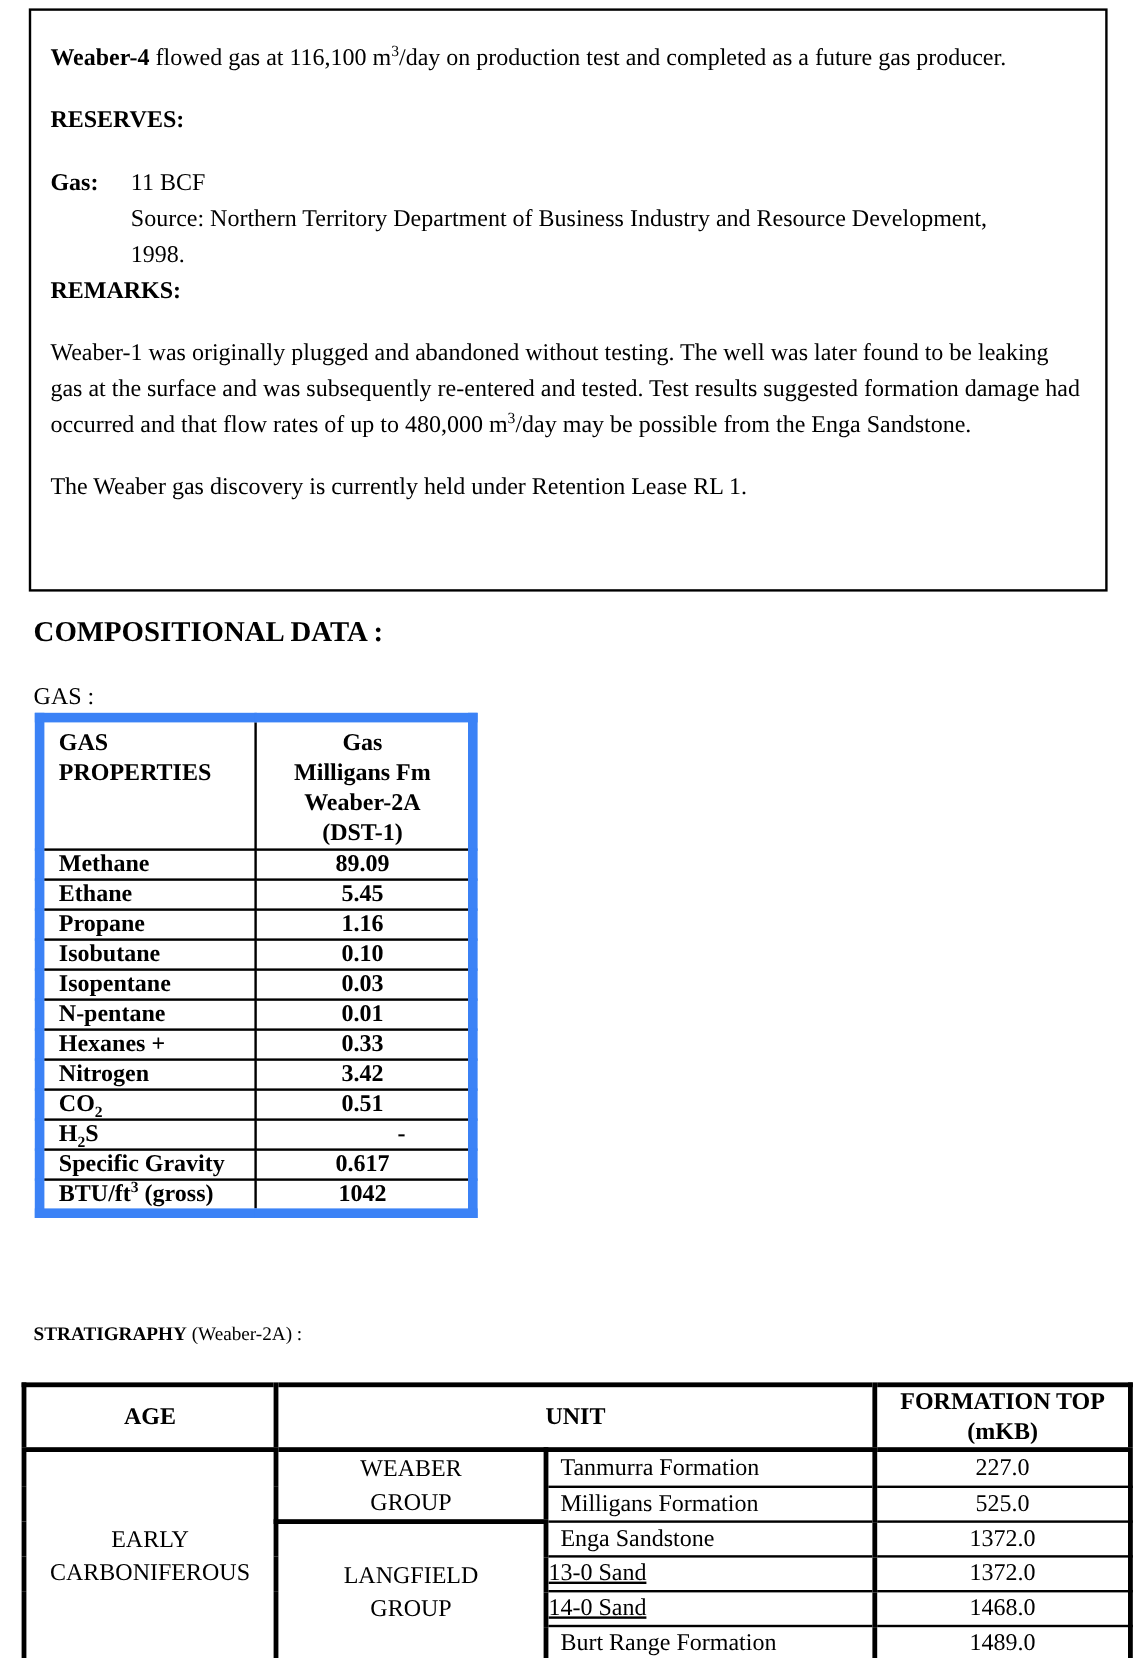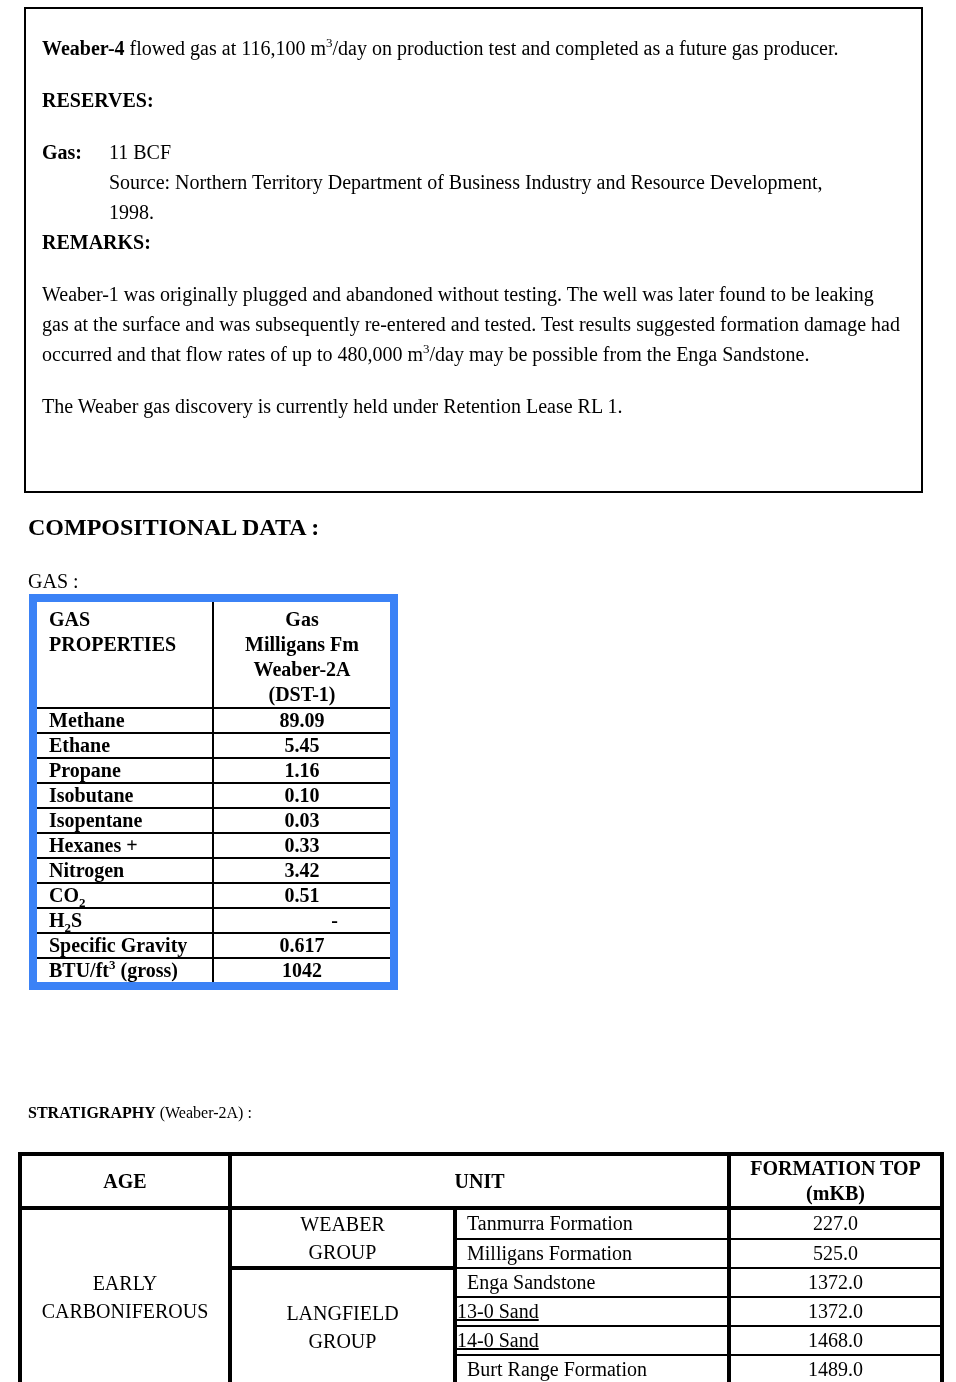--- a/index.html
+++ b/index.html
@@ -161,20 +161,24 @@
         <td class="gt-label">Propane</td>
         <td class="gt-value">1.16</td>
       </tr>
   <tr>
         <td class="gt-label">Isobutane</td>
         <td class="gt-value">0.10</td>
       </tr>
   <tr>
         <td class="gt-label">Isopentane</td>
         <td class="gt-value">0.03</td>
+      </tr>
+  <tr>
+        <td class="gt-label">N-pentane</td>
+        <td class="gt-value">0.01</td>
       </tr>
   <tr>
         <td class="gt-label">Hexanes +</td>
         <td class="gt-value">0.33</td>
       </tr>
   <tr>
         <td class="gt-label">Nitrogen</td>
         <td class="gt-value">3.42</td>
       </tr>
   <tr>

